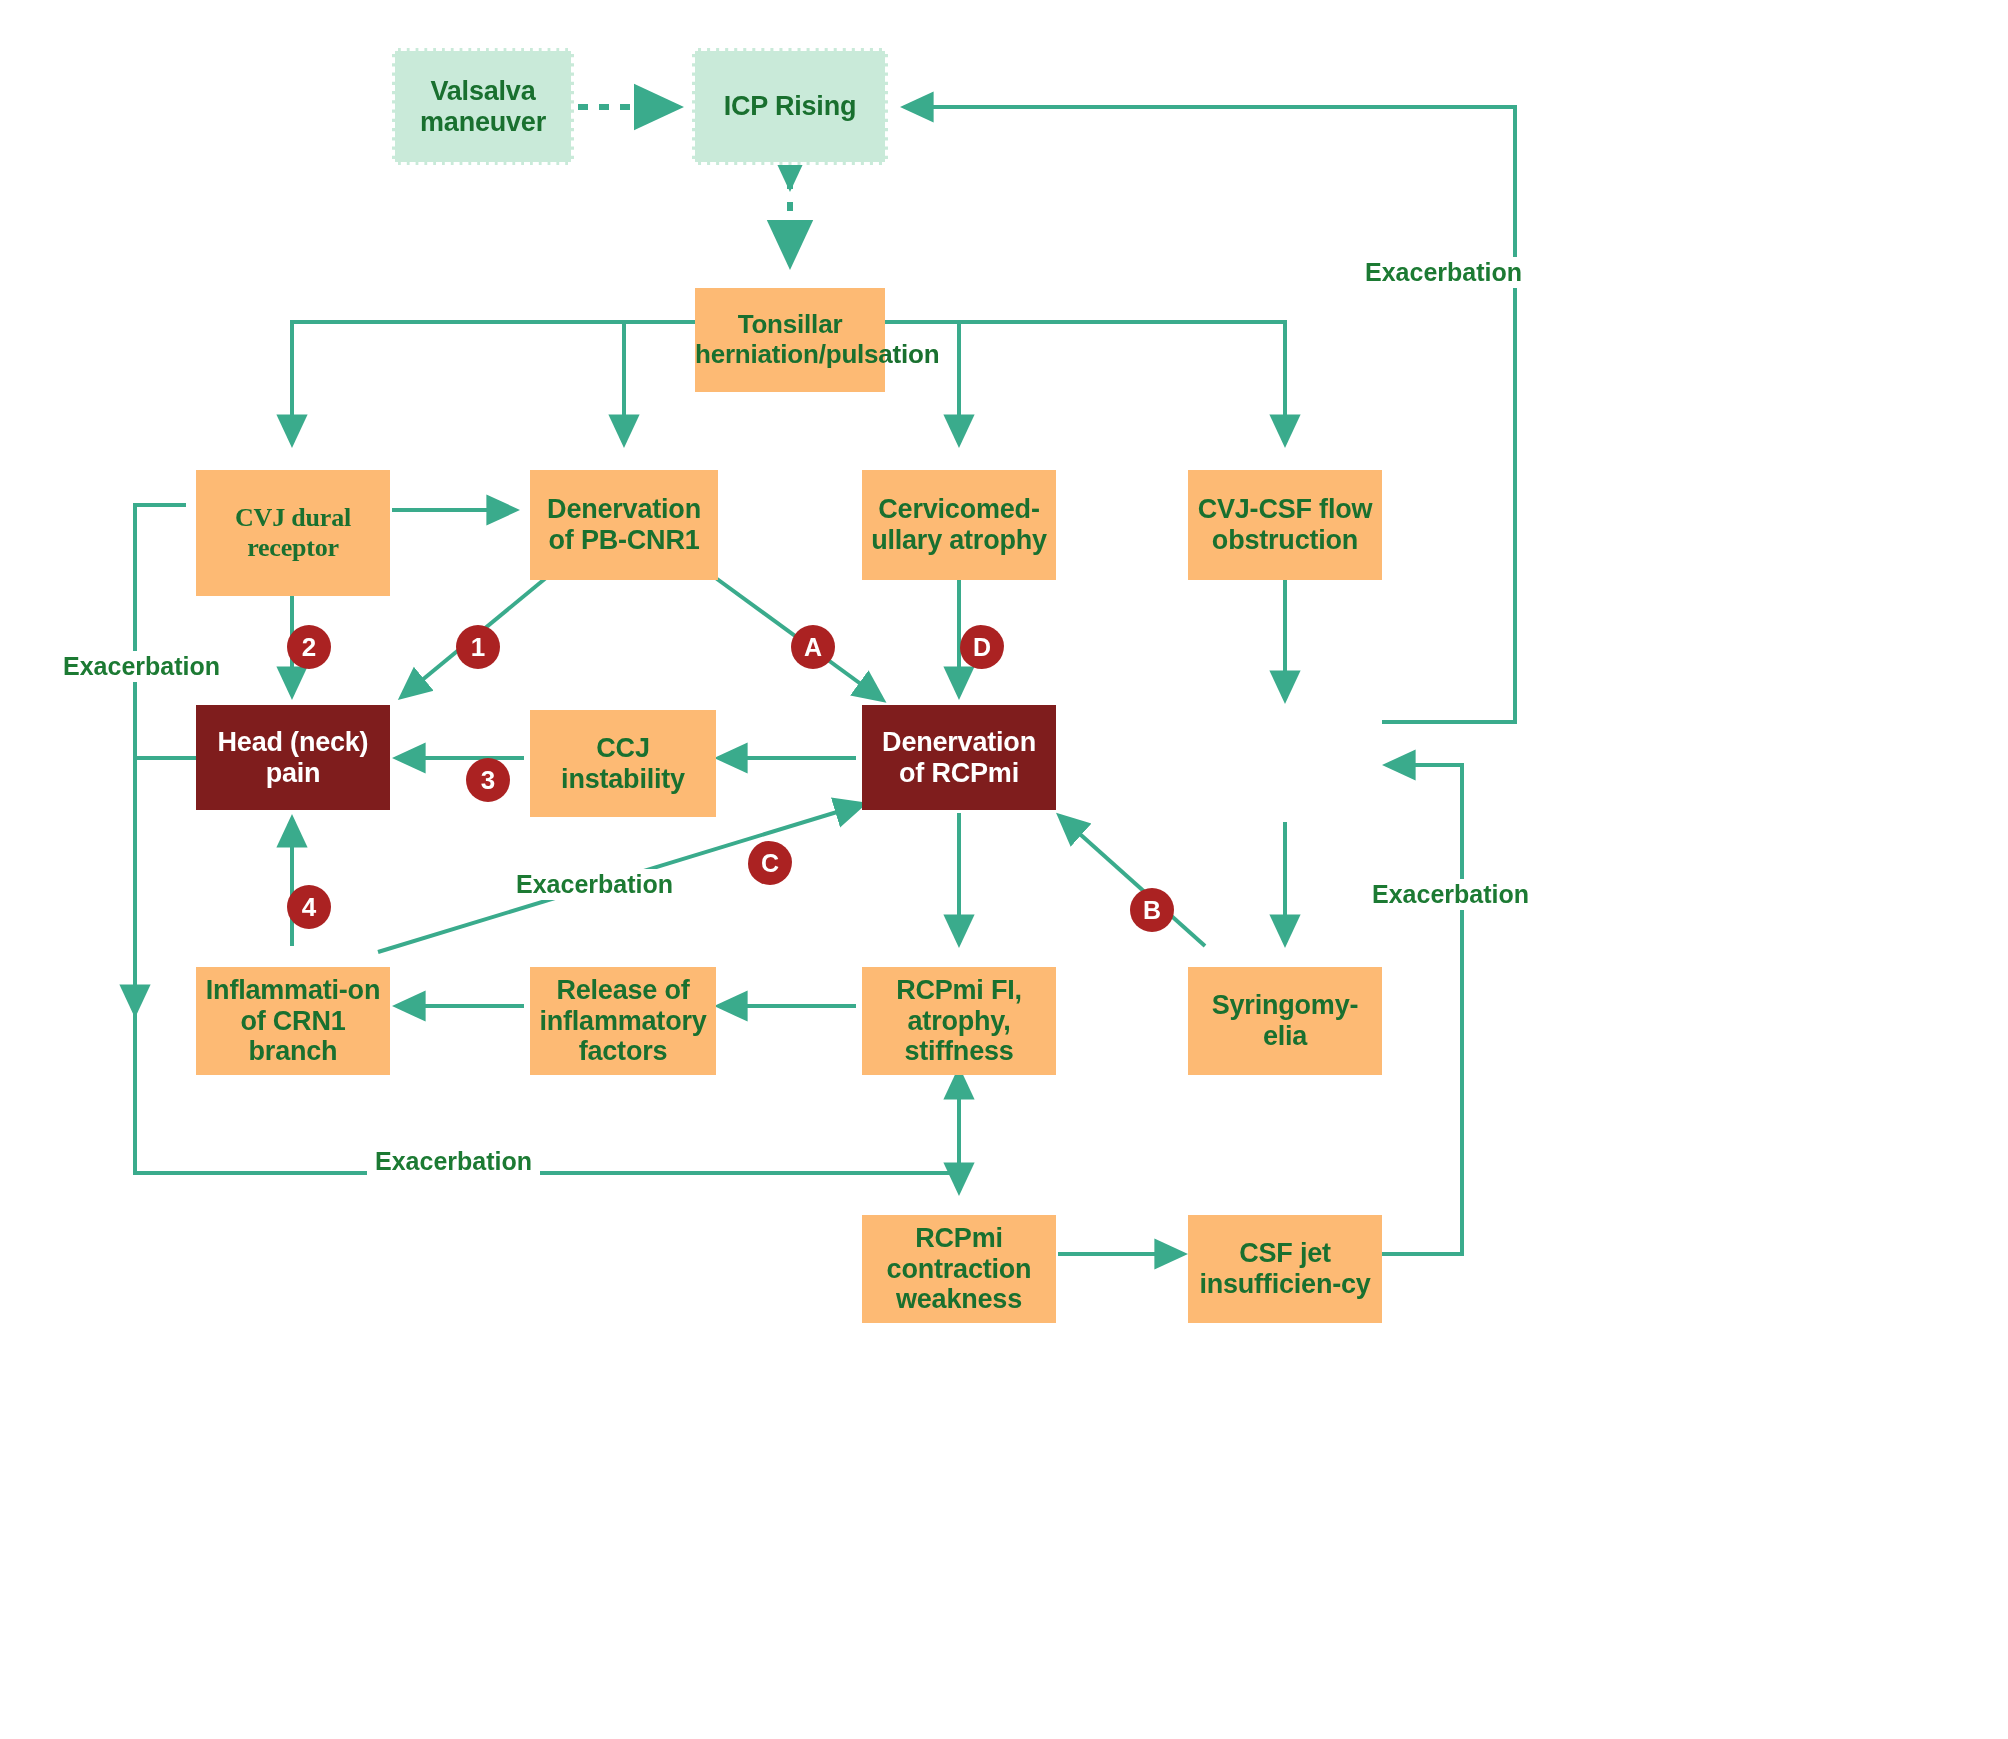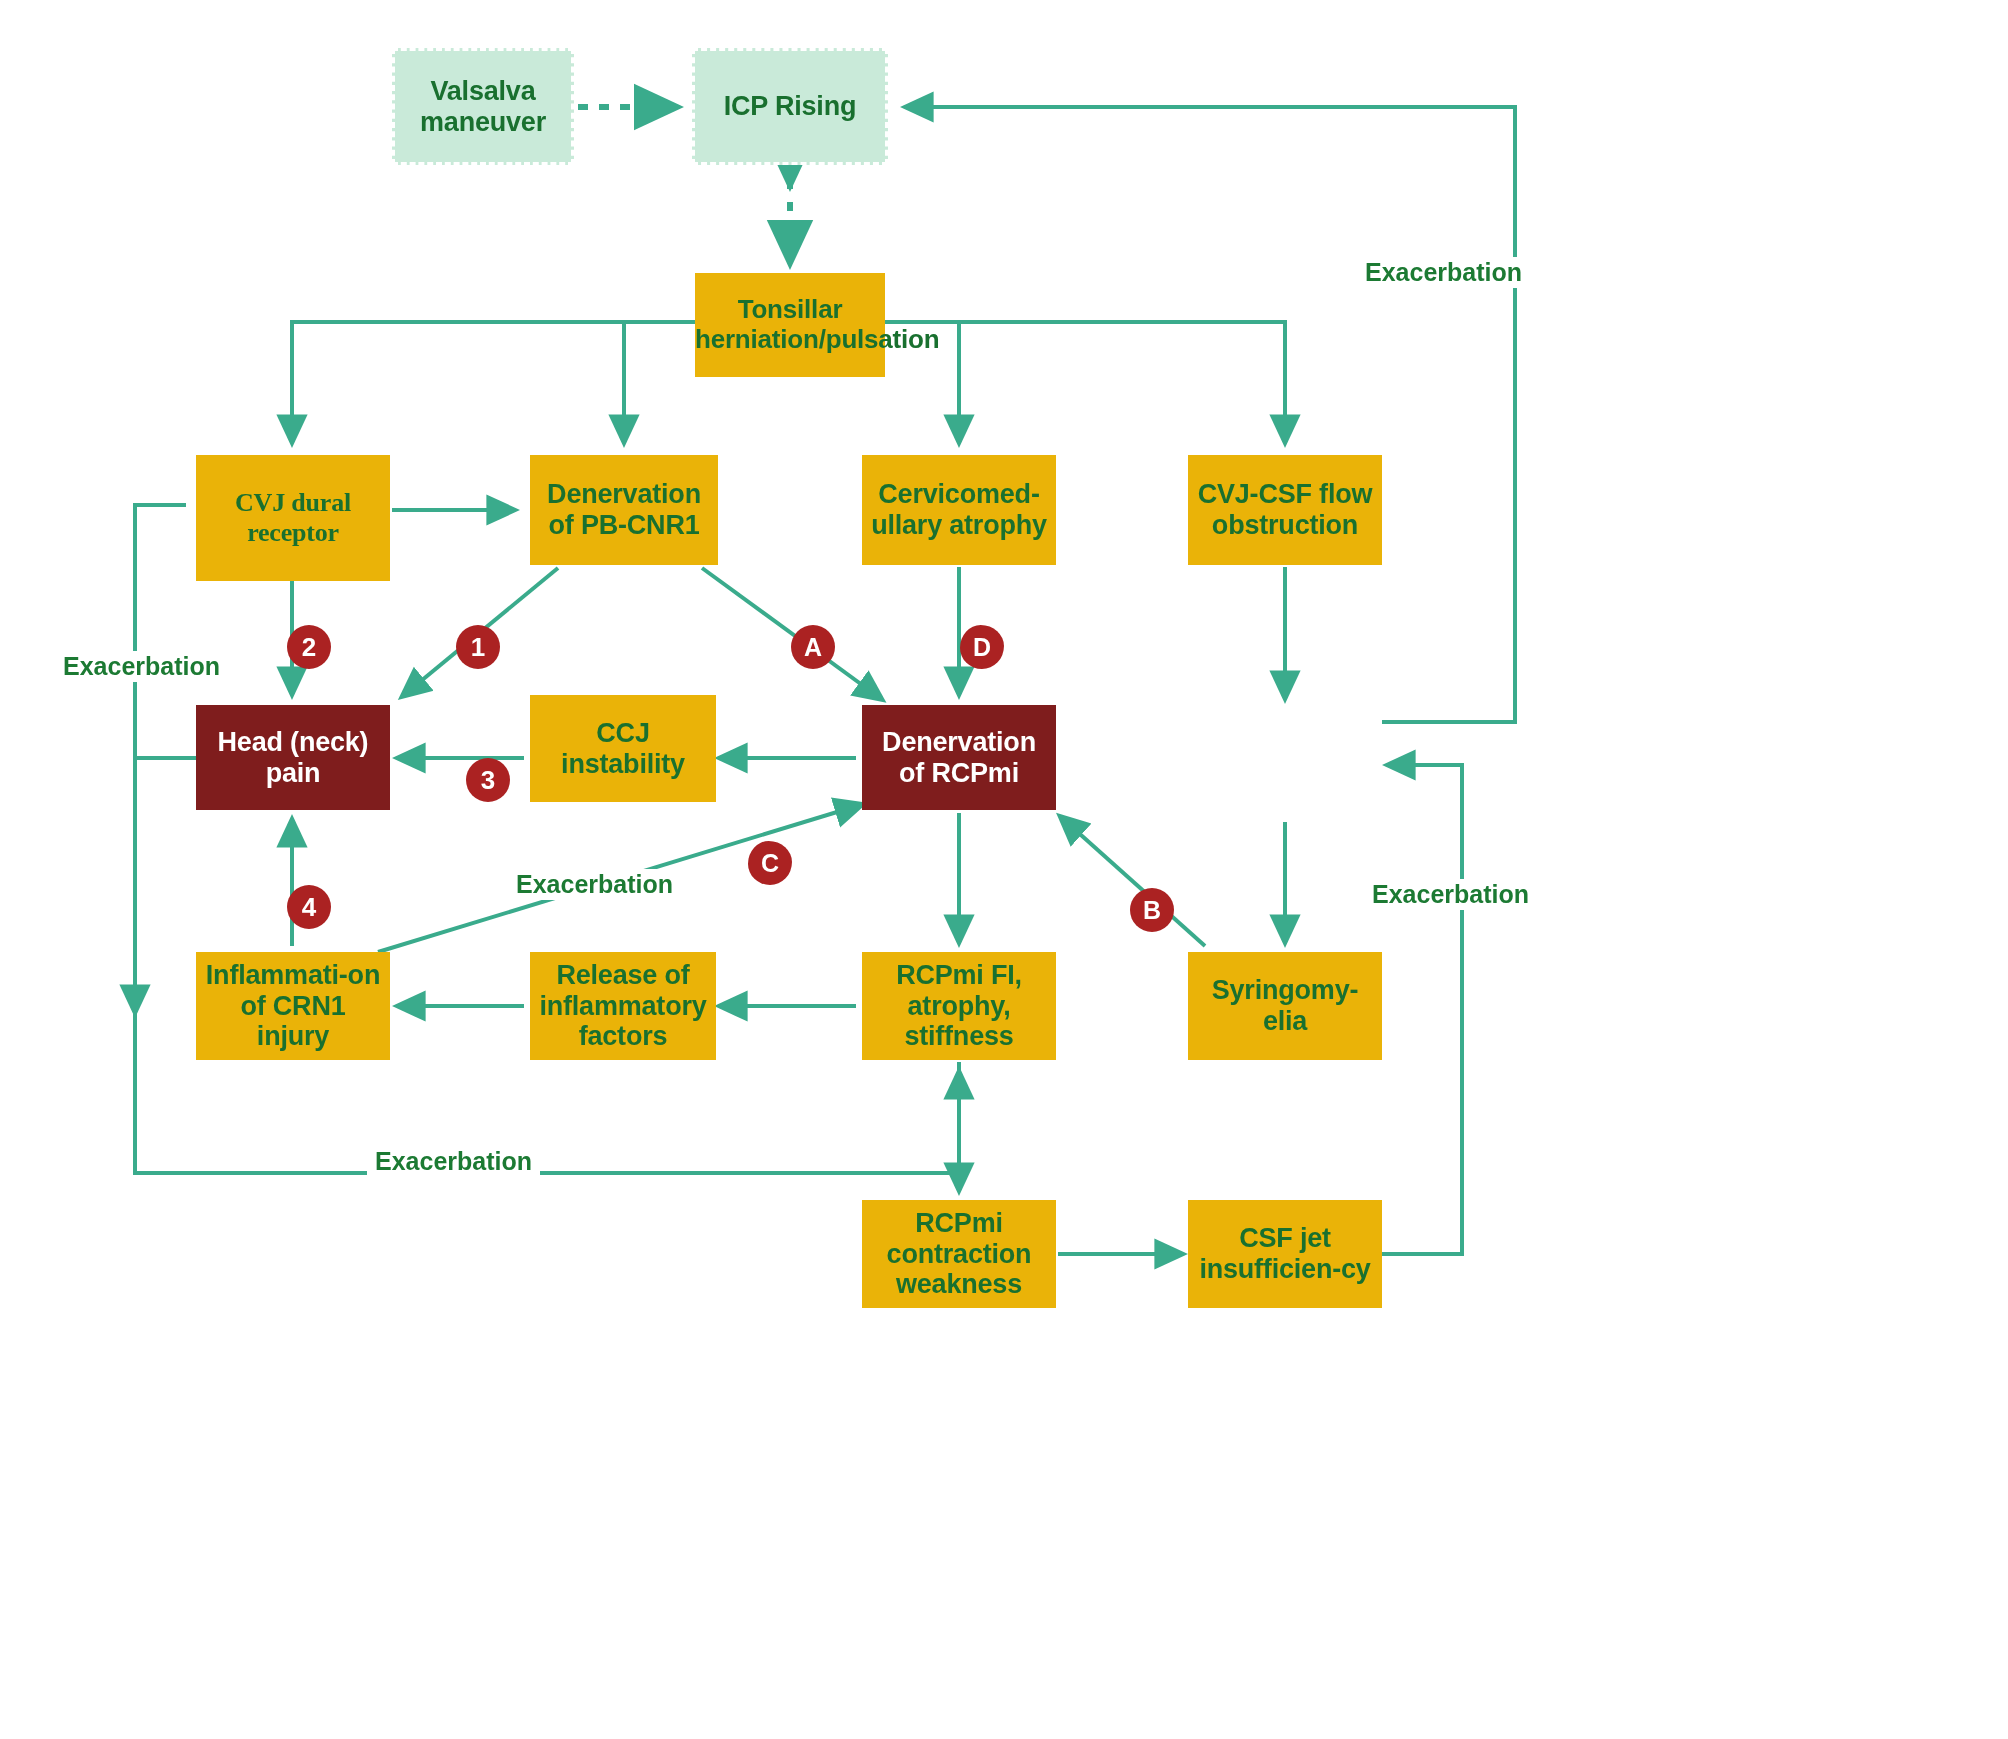--- a/index.html
+++ b/index.html
@@ -9,21 +9,21 @@
   .node{
     position:absolute;
     box-sizing:border-box;
     display:flex;align-items:center;justify-content:center;
     text-align:center;
     font-weight:bold;
     line-height:1.14;
     letter-spacing:-0.2px;
   }
   .node .txt{display:block;width:100%;padding:0 6px;}
-  .green{background:#eab308;color:#19702f;}
+  .green{background:#fdba74;color:#19702f;margin-top:15px;}
   .red{background:#7f1d1d;color:#ffffff;}
   .dashedbox{
     background:#c9ead9;color:#19702f;
     outline:3px dashed #ffffff;
     outline-offset:-3px;
   }
   .badge{
     position:absolute;
     background:#ab2222;color:#ffffff;
     border-radius:50%;
@@ -148,21 +148,21 @@
   <div class="node green" style="left:530px;top:695px;width:186px;height:107px;font-size:27px;">
     <span class="txt">CCJ instability</span>
   </div>
 
   <div class="node red" style="left:862px;top:705px;width:194px;height:105px;font-size:27px;">
     <span class="txt">Denervation of RCPmi</span>
   </div>
 
 
   <div class="node green" style="left:196px;top:952px;width:194px;height:108px;font-size:27px;">
-    <span class="txt">Inflammati-on of CRN1 injury</span>
+    <span class="txt">Inflammati-on of CRN1 branch</span>
   </div>
 
   <div class="node green" style="left:530px;top:952px;width:186px;height:108px;font-size:27px;">
     <span class="txt">Release of inflammatory factors</span>
   </div>
 
   <div class="node green" style="left:862px;top:952px;width:194px;height:108px;font-size:27px;">
     <span class="txt">RCPmi FI, atrophy, stiffness</span>
   </div>
 

